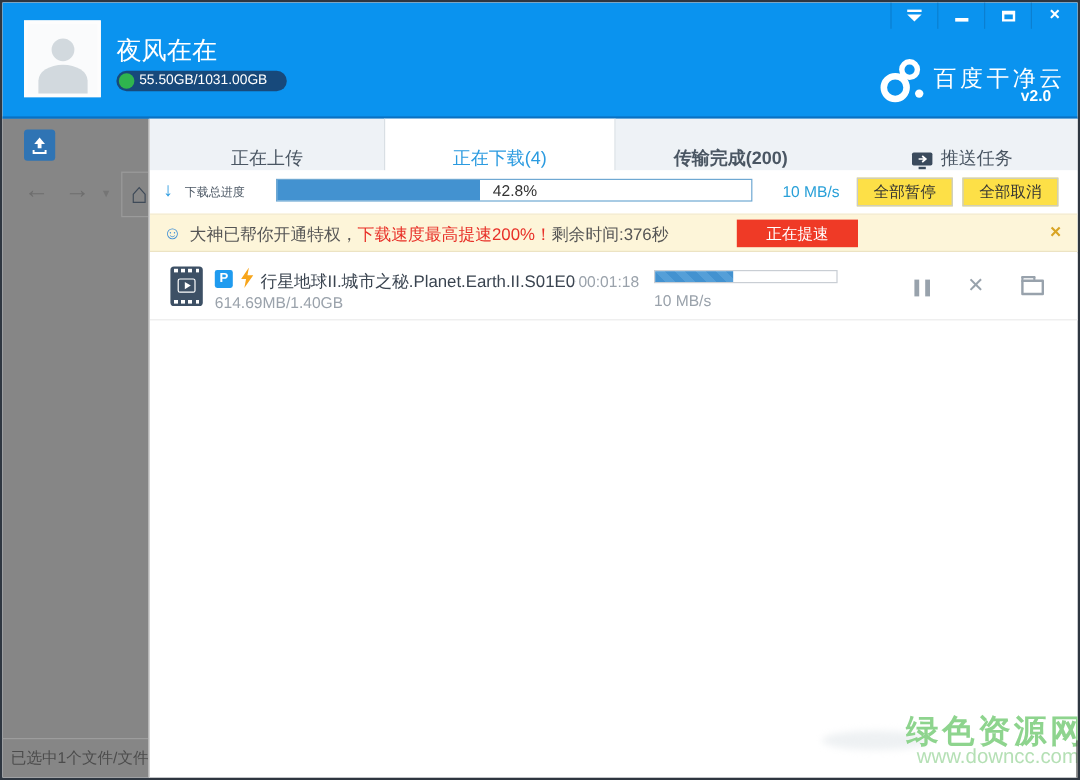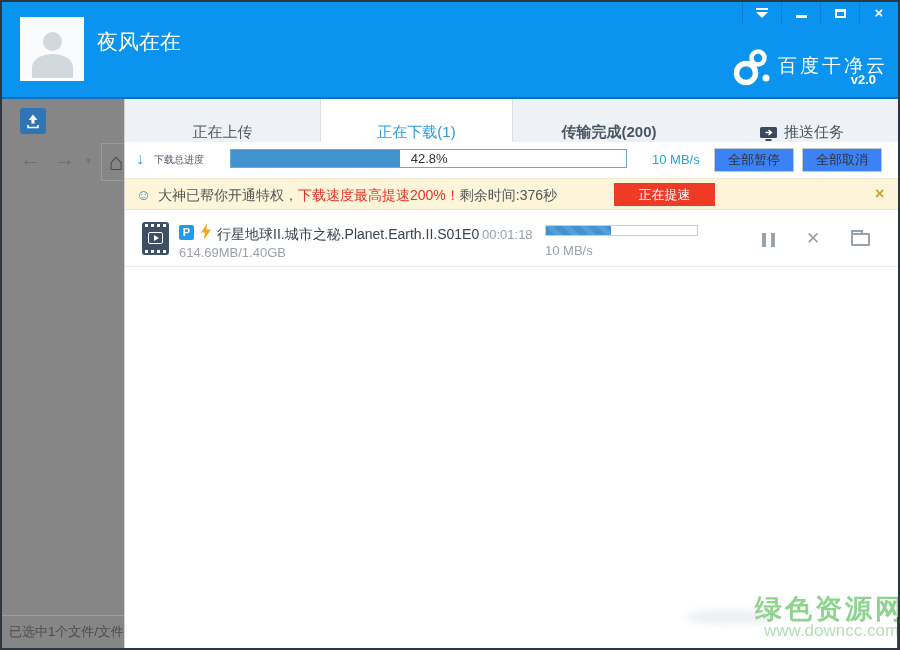--- a/index.html
+++ b/index.html
@@ -72,21 +72,21 @@
 
   
   .progress-row { position:absolute; left:0; top:43px; right:0; height:36px; background:#fff; }
   .dl-arrow { position:absolute; left:11px; top:8px; color:#2b9be0; font-size:16px; font-weight:bold; }
   .dl-label { position:absolute; left:29px; top:11px; font-size:10px; color:#4a5663; }
   .total-bar { position:absolute; left:105px; top:7px; width:397px; height:19px;
                border:1px solid #6fa8d2; background:#fff; }
   .total-fill { height:100%; background:#4392d0; }
   .total-pct { position:absolute; left:45.5%; top:1px; font-size:13px; color:#333; }
   .total-speed { position:absolute; left:527px; top:10px; font-size:13px; color:#29a0d8; }
-  .ctl-btn { position:absolute; top:6px; width:80px; height:24px; background:#3b82f6;
+  .ctl-btn { position:absolute; top:6px; width:80px; height:24px; background:#fde047;
              border:1px solid #c6cbd1; font-size:13px; color:#333; text-align:center; line-height:22px; }
   .pause-all { left:589px; } .cancel-all { left:677px; }
 
   
   .banner { position:absolute; left:0; top:79px; right:0; height:32px; background:#fdf5d9;
             border-top:1px solid #f3ecd2; border-bottom:1px solid #ece3c3; }
   .smiley { position:absolute; left:11px; top:7px; color:#3f8fd6; font-size:15px; }
   .banner-text { position:absolute; left:33px; top:8px; font-size:14px; color:#555; white-space:nowrap; }
   .banner-hl { color:#e83028; }
   .banner-btn { position:absolute; left:489px; top:4px; width:101px; height:23px; background:#ef3a26;
@@ -138,20 +138,24 @@
 <body>
 
 <div id="app">
 
   <div class="header">
     <div class="avatar">
       <div class="head"></div>
       <div class="body"></div>
     </div>
     <div class="username">夜风在在</div>
+    <div class="storage-pill">
+      <div class="storage-dot"></div>
+      <span>55.50GB/1031.00GB</span>
+    </div>
 
     <div class="win-controls">
       <div class="win-btn">
         <div class="glyph-collapse-bar"></div>
         <div class="glyph-collapse-tri"></div>
       </div>
       <div class="win-btn">
         <div class="glyph-minbar"></div>
       </div>
       <div class="win-btn">
@@ -188,21 +192,21 @@
     <div class="sidebar-status">已选中1个文件/文件</div>
   </div>
 
   <div class="panel">
 
     <div class="tabbar">
       <div class="tab tab-upload">
         <span>正在上传</span>
       </div>
       <div class="tab tab-downloading active">
-        <span>正在下载(1)</span>
+        <span>正在下载(4)</span>
       </div>
       <div class="tab tab-completed">
         <span>传输完成(200)</span>
       </div>
       <div class="tab tab-push">
         <svg width="19" height="16" viewBox="0 0 19 16">
           <rect x="1" y="1" width="17" height="11" rx="1.5" fill="#3a4a5c"></rect>
           <path d="M6.5 6.5 h6 M9.5 4 l3 2.5 -3 2.5" stroke="#fff" stroke-width="1.4" fill="none"></path>
           <rect x="6.5" y="13" width="6" height="2" fill="#3a4a5c"></rect>
         </svg>

